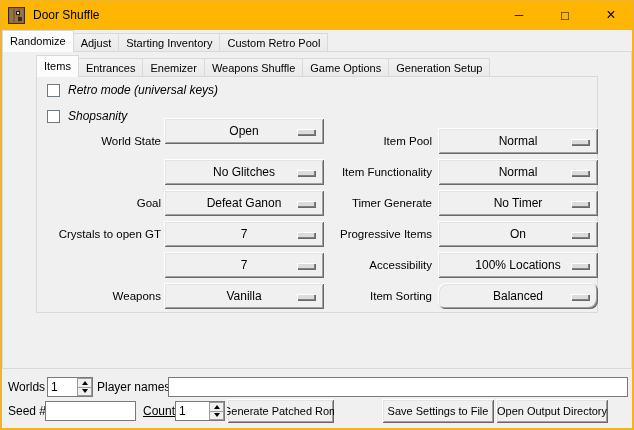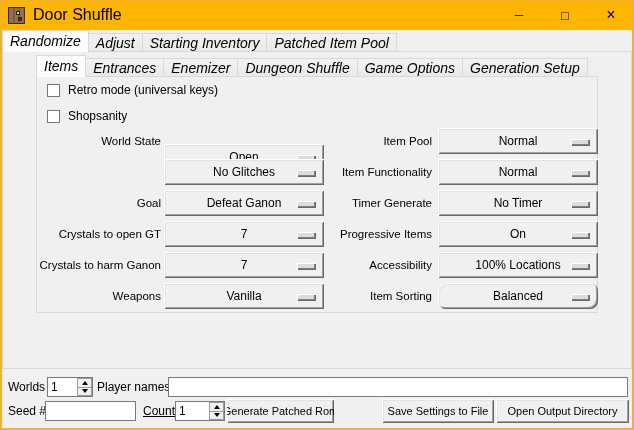--- a/index.html
+++ b/index.html
@@ -5,43 +5,43 @@
   * { margin:0; padding:0; box-sizing:border-box; }
   html,body { background:#888; }
   body { font-family:"Liberation Sans", sans-serif; font-size:12px; color:#000; }
 
   .window { position:relative; width:634px; height:430px; background:#f0f0f0; overflow:hidden; }
   .window-border { position:absolute; inset:0; border:2px solid #f2b424; pointer-events:none; z-index:50; }
 
   
   .titlebar { position:absolute; left:0; top:0; width:100%; height:30px; background:#ffb602; display:flex; align-items:center; }
   .app-icon { width:17px; height:17px; margin-left:8px; flex:0 0 auto; }
-  .title-text { margin-left:8px; font-size:16px; color:#000; white-space:nowrap; }
+  .title-text { margin-left:8px; font-size:12px; color:#000; white-space:nowrap; }
   .tb-spacer { flex:1; }
   .tb-btn { width:46px; height:30px; display:flex; align-items:center; justify-content:center; color:#000; }
   .tb-btn.min { font-size:12px; }
   .tb-btn.max { font-size:13px; }
   .tb-btn.close { font-size:16px; }
 
   
   .tabbar { position:absolute; display:flex; align-items:flex-end; z-index:3; }
   .outer-tabs { left:2px; top:30px; height:22px; }
   .inner-tabs { left:36px; top:55px; height:22px; z-index:4; }
-  .tab { height:19px; padding:0 7px; line-height:18px; font-size:14px; background:linear-gradient(#f2f2f2,#eaeaea); border:1px solid #d9d9d9; border-left-width:0; white-space:nowrap;font-style:italic; }
+  .tab { height:19px; padding:0 7px; line-height:18px; font-size:11px; background:linear-gradient(#f2f2f2,#eaeaea); border:1px solid #d9d9d9; border-left-width:0; white-space:nowrap; }
   .tab:first-child { border-left-width:1px; }
   .tab.selected { height:22px; line-height:21px; background:#fcfcfc; border-bottom:none; border-left-width:1px; position:relative; z-index:5; }
   .tab.selected + .tab { border-left-width:0; }
 
   .outer-pane { position:absolute; left:2px; top:51px; width:630px; height:318px; background:#f0f0f0; border:1px solid #d9d9d9; z-index:1; }
   .inner-pane { position:absolute; left:36px; top:76px; width:562px; height:237px; background:#f0f0f0; border:1px solid #d9d9d9; z-index:2; }
 
   
   .cb-row { position:absolute; left:10px; display:flex; align-items:center; height:16px; }
   .cb-box { width:13px; height:13px; background:#fff; border:1px solid #70797d; flex:0 0 auto; }
-  .cb-label { margin-left:8px; white-space:nowrap; }
+  .cb-label { margin-left:8px; white-space:nowrap;font-style:italic; }
 
   
   .opt-label { position:absolute; height:26px; display:flex; align-items:center; justify-content:flex-end; }
   .opt-label span { white-space:nowrap; flex:0 0 auto; font-size:11.5px; }
   .opt-label-left { left:0; width:124px; }
   .opt-label-right { left:240px; width:155px; }
   .opt-btn { position:absolute; width:160px; height:26px; background:#f0f0f0;
              box-shadow: inset 1px 1px 0 #fff, inset -1px -1px 0 #696969, inset 2px 2px 0 #e3e3e3, inset -2px -2px 0 #a0a0a0;
              display:flex; align-items:center; justify-content:center; }
   .opt-btn-left { left:127px; }
@@ -90,48 +90,48 @@
       </div>
     <div class="tb-btn close">
         <span>×</span>
       </div>
   </div>
 
   <div class="tabbar outer-tabs">
     <div class="tab selected">Randomize</div>
     <div class="tab">Adjust</div>
     <div class="tab">Starting Inventory</div>
-    <div class="tab">Patched Item Pool</div>
+    <div class="tab">Custom Retro Pool</div>
   </div>
   <div class="outer-pane"></div>
 
   <div class="tabbar inner-tabs">
     <div class="tab selected">Items</div>
     <div class="tab">Entrances</div>
     <div class="tab">Enemizer</div>
-    <div class="tab">Dungeon Shuffle</div>
+    <div class="tab">Weapons Shuffle</div>
     <div class="tab">Game Options</div>
     <div class="tab">Generation Setup</div>
   </div>
 
   <div class="inner-pane">
 
     <div class="cb-row" style="top:5px;">
       <div class="cb-box"></div>
       <div class="cb-label">Retro mode (universal keys)</div>
     </div>
     <div class="cb-row" style="top:31px;">
       <div class="cb-box"></div>
       <div class="cb-label">Shopsanity</div>
     </div>
 
     <div class="opt-label opt-label-left" style="top:51px;">
         <span>World State</span>
       </div>
-    <div class="opt-btn opt-btn-left" style="top:67px;">
+    <div class="opt-btn opt-btn-left" style="top:41px;">
       <span class="opt-value">Open</span>
       <span class="dd-indicator"></span>
     </div>
 
     <div class="opt-btn opt-btn-left" style="top:82px;">
       <span class="opt-value">No Glitches</span>
       <span class="dd-indicator"></span>
     </div>
 
     <div class="opt-label opt-label-left" style="top:113px;">
@@ -143,23 +143,20 @@
     </div>
 
     <div class="opt-label opt-label-left" style="top:144px;">
         <span>Crystals to open GT</span>
       </div>
     <div class="opt-btn opt-btn-left" style="top:144px;">
       <span class="opt-value">7</span>
       <span class="dd-indicator"></span>
     </div>
 
-    <div class="opt-label opt-label-left" style="top:175px;">
-        <span>Crystals to harm Ganon</span>
-      </div>
     <div class="opt-btn opt-btn-left" style="top:175px;">
       <span class="opt-value">7</span>
       <span class="dd-indicator"></span>
     </div>
 
     <div class="opt-label opt-label-left" style="top:206px;">
         <span>Weapons</span>
       </div>
     <div class="opt-btn opt-btn-left" style="top:206px;">
       <span class="opt-value">Vanilla</span>
@@ -240,16 +237,16 @@
       <div class="spin-btn">
           <span class="tri-up"></span>
         </div>
       <div class="spin-btn">
           <span class="tri-down"></span>
         </div>
     </div>
   </div>
   <div class="push-btn" style="left:227px; top:399px; width:107px;">Generate Patched Rom</div>
   <div class="push-btn" style="left:382px; top:399px; width:112px;">Save Settings to File</div>
-  <div class="push-btn" style="left:496px; top:399px; width:133px;">Open Output Directory</div>
+  <div class="push-btn" style="left:496px; top:399px; width:112px;">Open Output Directory</div>
 
   <div class="window-border"></div>
 </div>
 
 </body></html>

